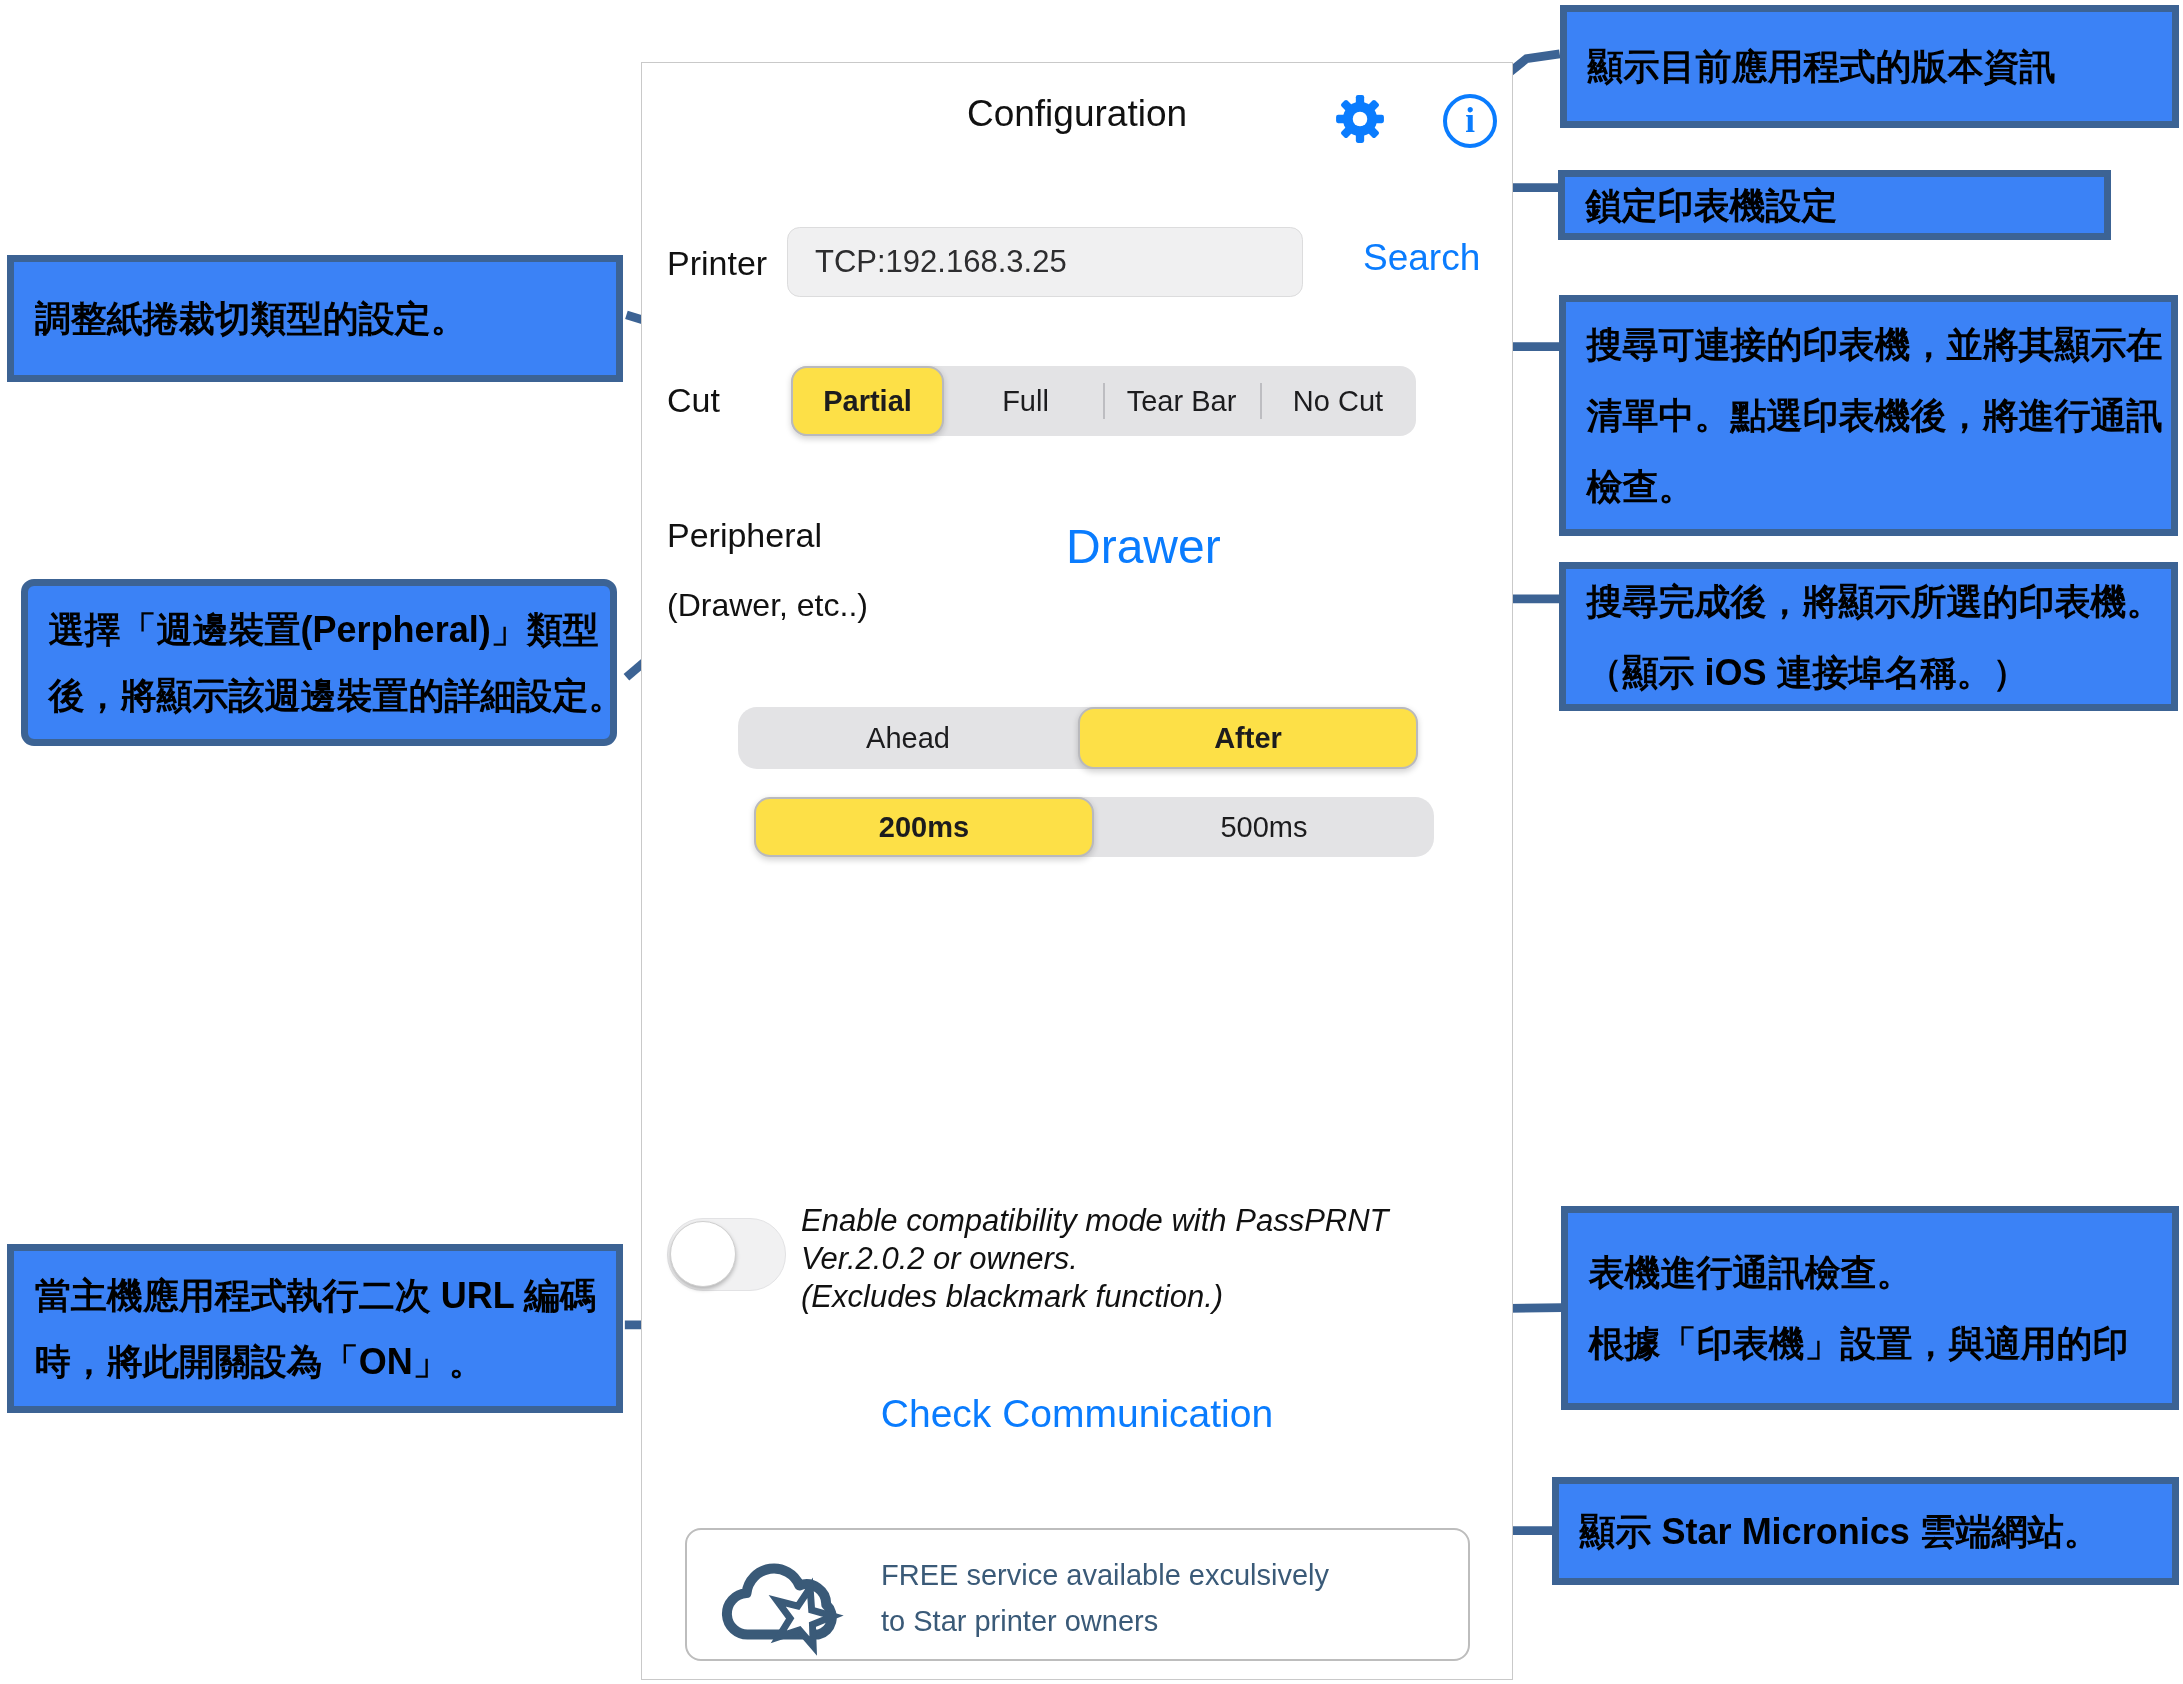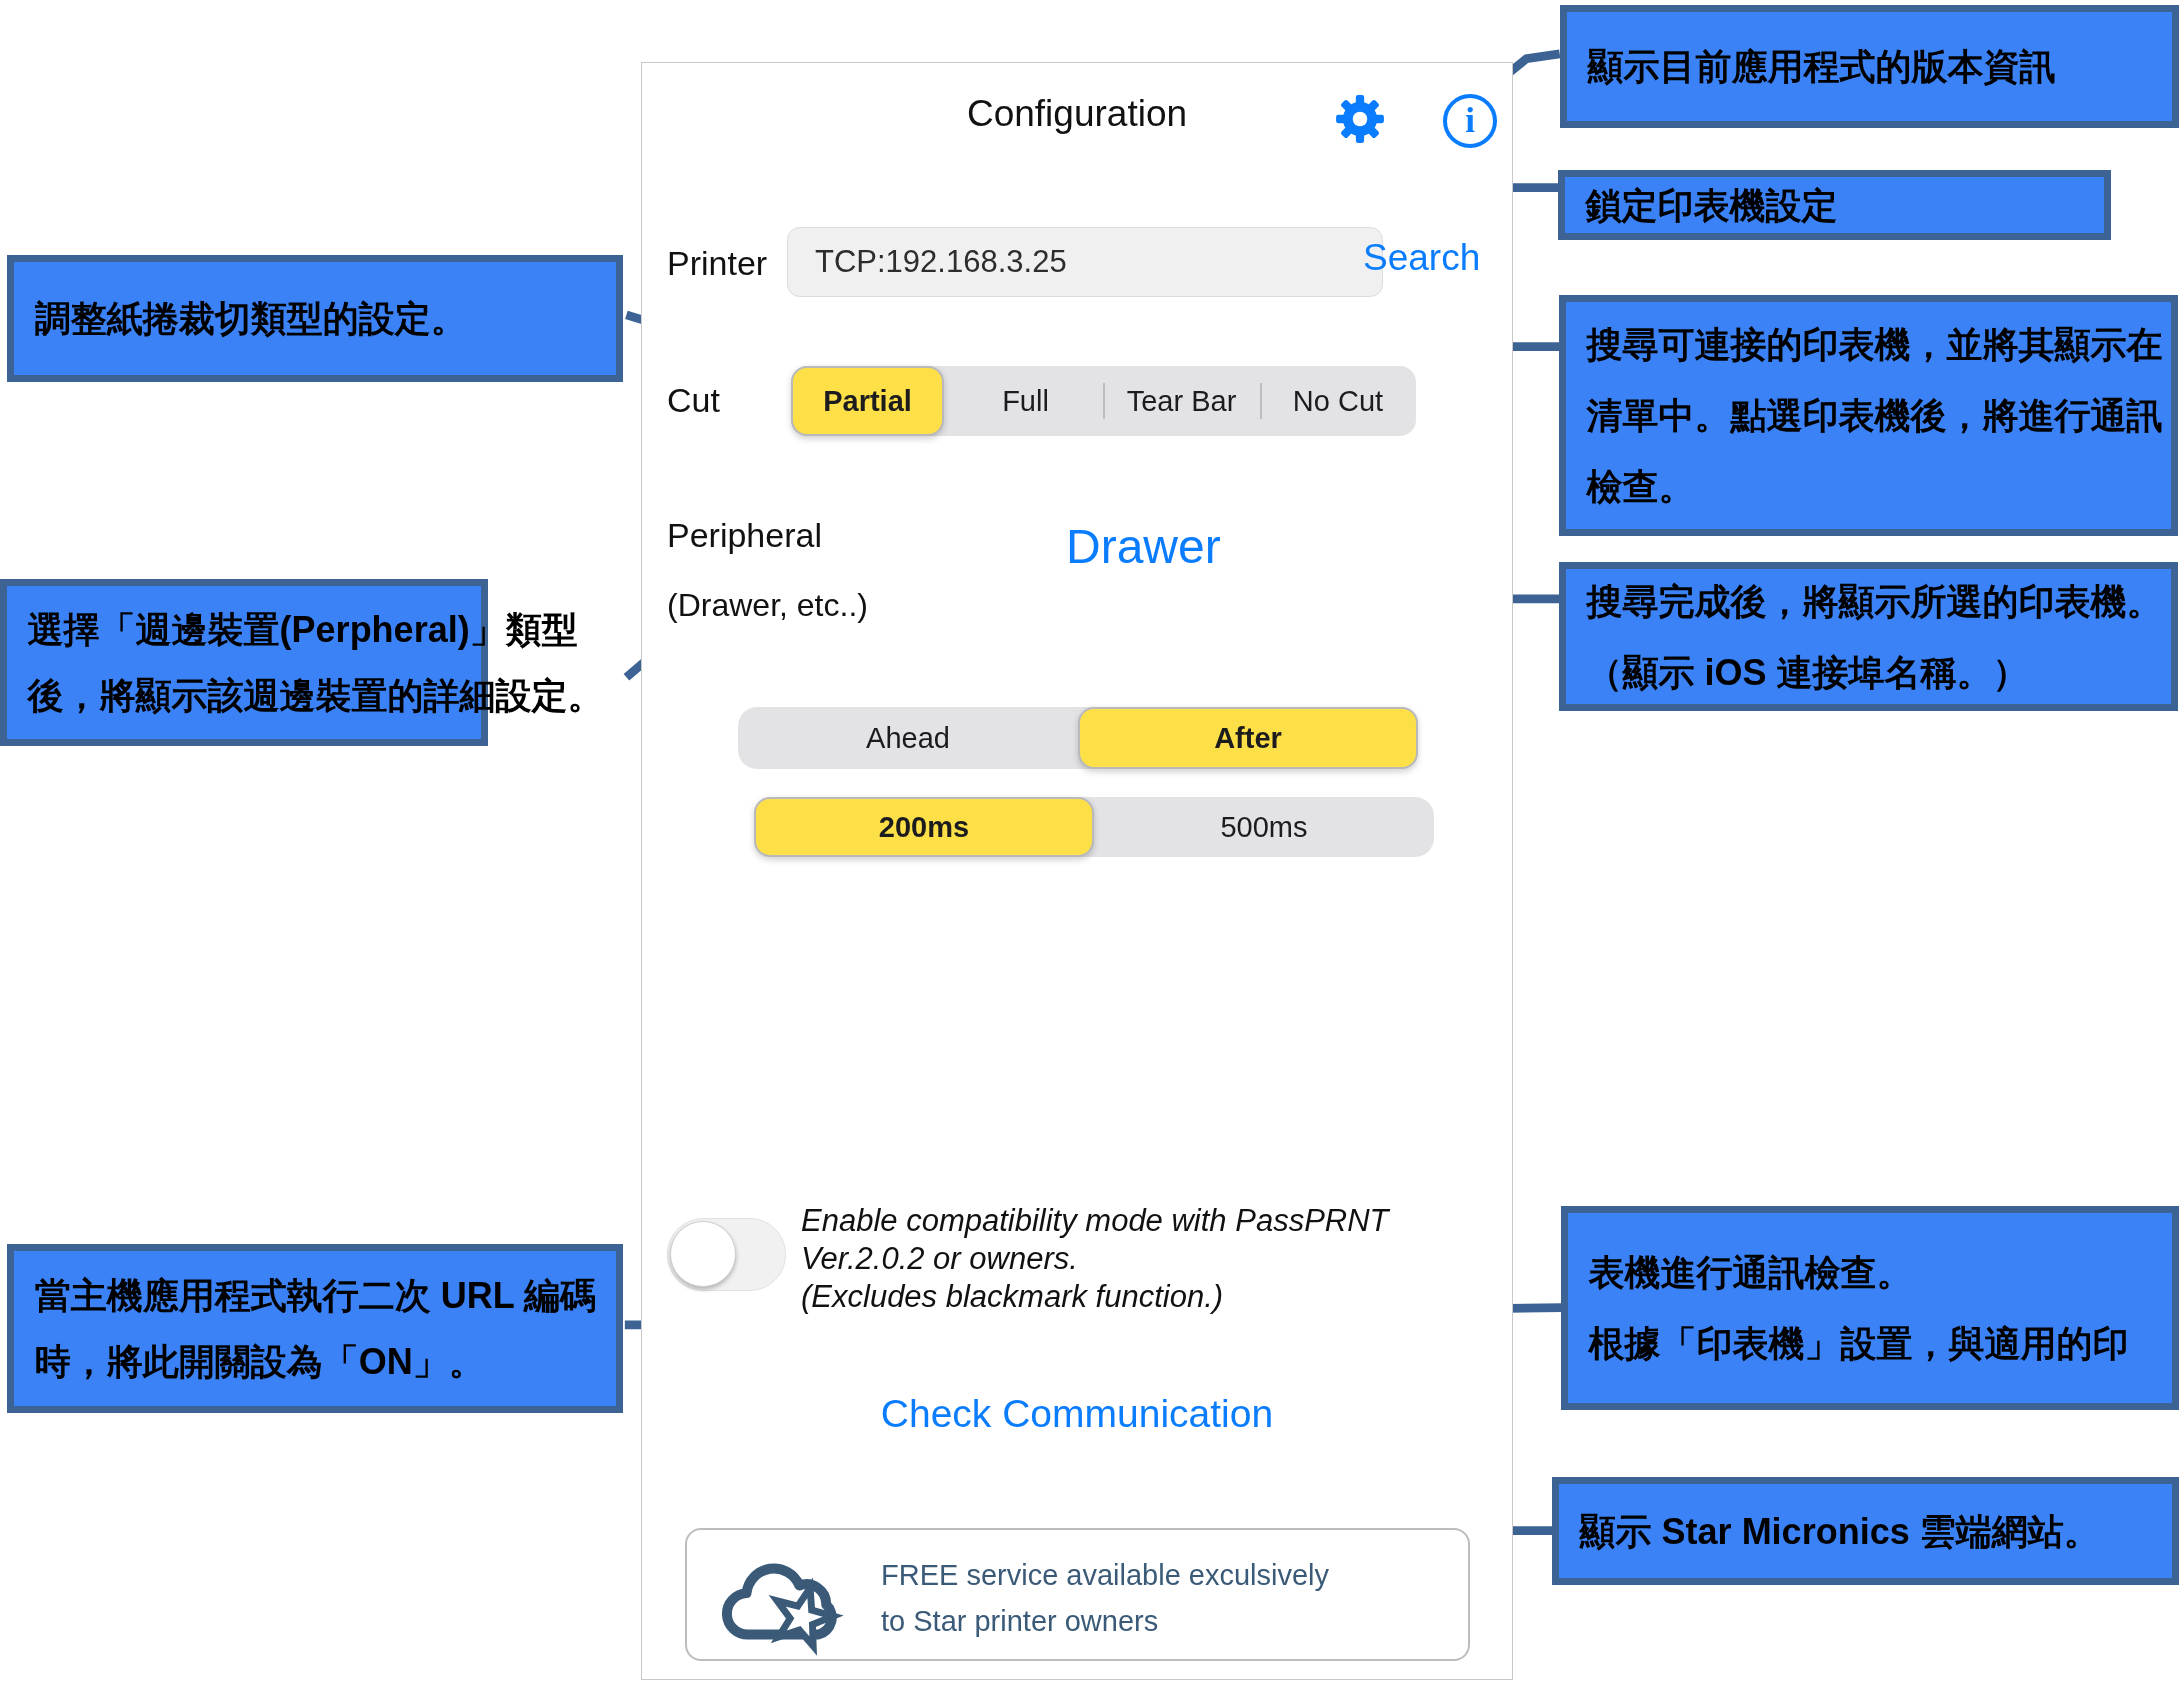--- a/index.html
+++ b/index.html
@@ -9,21 +9,21 @@
 
   
   .panel{left:641px;top:62px;width:872px;height:1618px;background:#ffffff;
          border:1.6px solid #c9c9c9;box-sizing:border-box;}
   .app-title{left:641px;top:93px;width:872px;text-align:center;font-size:37px;color:#111;}
   .gear{left:1334px;top:93px;width:52px;height:52px;}
   .info-badge{left:1443px;top:94px;width:54px;height:54px;border:4px solid #0a7cfe;border-radius:50%;
               box-sizing:border-box;display:flex;align-items:center;justify-content:center;
               font-family:"Liberation Serif",serif;font-weight:700;font-size:35px;color:#0a7cfe;}
   .row-label{font-size:34px;color:#111;}
-  .field{left:787px;top:227px;width:596px;height:70px;background:#f0f0f1;border:1.6px solid #dcdcdd;
+  .field{left:787px;top:227px;width:516px;height:70px;background:#f0f0f1;border:1.6px solid #dcdcdd;
          border-radius:12.7px;box-sizing:border-box;font-size:31px;color:#2d2d2f;
          display:flex;align-items:center;padding-left:27px;}
   .link{color:#0a7cfe;}
   .seg-track{background:#e3e3e5;border-radius:16px;}
   .seg{position:absolute;top:0;height:100%;display:flex;align-items:center;justify-content:center;
        font-size:29px;color:#1c1c1e;}
   .seg-selected{background:#fde047;border:2.4px solid #b9b9bd;border-radius:16px;box-sizing:border-box;
                 font-weight:700;box-shadow:0 2.4px 6.3px rgba(0,0,0,.18);}
   .seg-sep{position:absolute;top:24%;width:2.4px;height:52%;background:#bdbdc1;}
   .toggle{left:667px;top:1218px;width:119px;height:73px;background:#f1f1f2;border:1.6px solid #e2e2e4;
@@ -42,21 +42,21 @@
            font-weight:700;font-size:36px;display:flex;flex-direction:column;justify-content:center;
            padding:8px 20.6px;}
   .callout div{line-height:71px;white-space:nowrap;}
   .co-b1{left:1560px;top:4.7px;width:619px;height:123px;}
   .co-b2{left:1558px;top:170px;width:553px;height:70px;}
   .co-b3{left:1559px;top:295px;width:619px;height:241px;}
   .co-b4{left:1559px;top:562px;width:619px;height:149px;}
   .co-b5{left:1561px;top:1206px;width:618px;height:204px;}
   .co-b6{left:1552px;top:1477px;width:627px;height:108px;}
   .co-l1{left:7.1px;top:255px;width:616px;height:127px;}
-  .co-l2{left:0;top:579px;width:488px;height:167px;}
+  .co-l2{left:21px;top:579px;width:596px;height:167px;border-radius:13px;}
   .co-l2 div,.co-l3 div{line-height:66px;}
   .co-l3{left:7.1px;top:1244px;width:616px;height:169px;}
 
   svg.wires{left:0;top:0;width:2183px;height:1685px;pointer-events:none;}
 </style>
 </head>
 <body>
 
 <div class="canvas">
 

